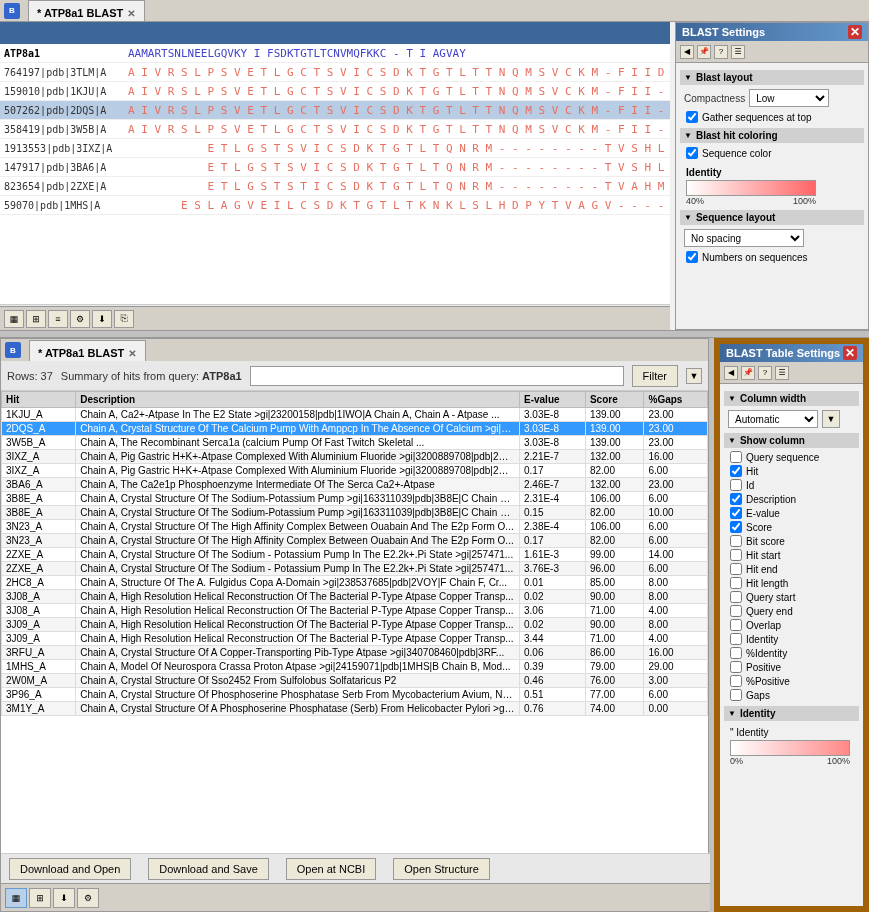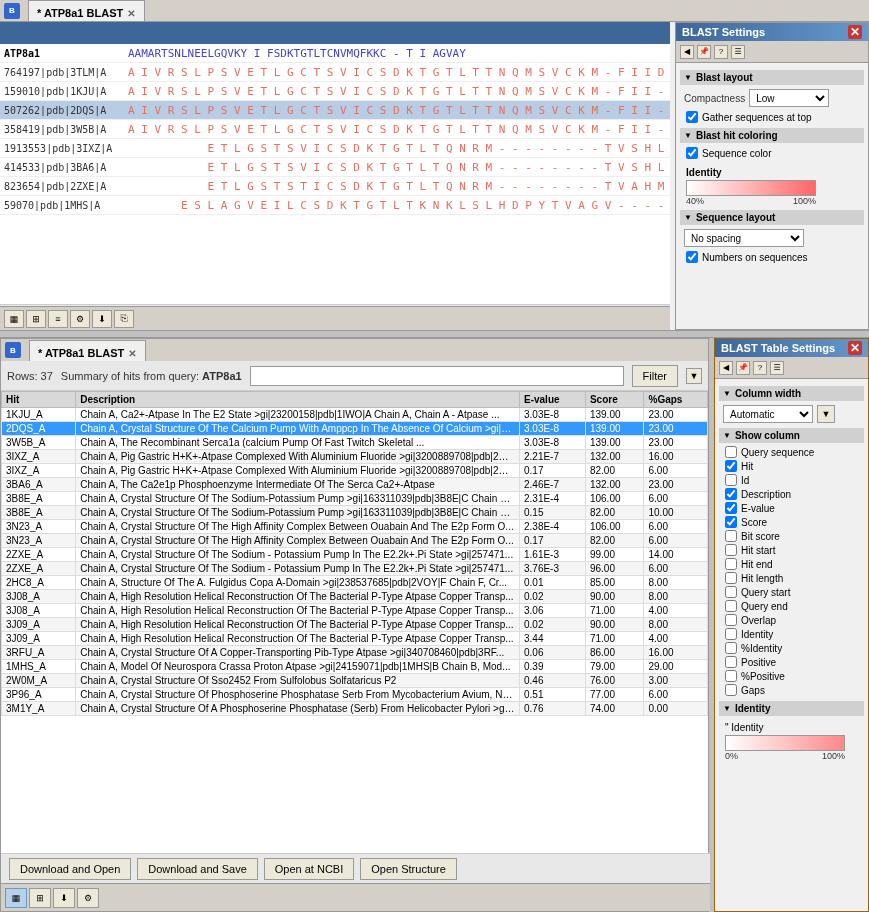--- a/index.html
+++ b/index.html
@@ -326,21 +326,21 @@
     
     .table-bottom-toolbar {
       position: absolute;
       bottom: 28px; left: 0;
       width: 709px;
       height: 30px;
       background: #e8e8e8;
       display: flex;
       align-items: center;
       padding: 4px 8px;
-      gap: 6px;
+      gap: 17px;
       border-top: 1px solid #ccc;
     }
     .action-btn {
       height: 22px;
       padding: 0 10px;
       background: #ece9d8;
       border: 1px solid #999;
       font-size: 11px;
       cursor: pointer;
       white-space: nowrap;
@@ -371,21 +371,21 @@
       border-color: #6699cc;
     }
 
     
     .table-settings-panel {
       position: absolute;
       top: 338px; left: 714px;
       width: 155px;
       height: 574px;
       background: #f0f0f0;
-      border: 1px solid #a16207;
+      border: 6px solid #a16207;
     }
     .table-settings-header {
       background: linear-gradient(to right, #3d6699, #6699cc);
       color: white;
       font-size: 11px;
       font-weight: bold;
       padding: 2px 6px;
       display: flex;
       align-items: center;
       justify-content: space-between;
@@ -513,21 +513,21 @@
       </div>
       <div class="seq-row">
         <span class="seq-label">358419|pdb|3W5B|A</span>
         <span class="seq-content salmon">A I V R S L P S V E T L G C T S V I C S D K T G T L T T N Q M S V C K M - F I I - - - -</span>
       </div>
       <div class="seq-row">
         <span class="seq-label">1913553|pdb|3IXZ|A</span>
         <span class="seq-content salmon">&nbsp;&nbsp;&nbsp;&nbsp;&nbsp;&nbsp;&nbsp;&nbsp;&nbsp;&nbsp;&nbsp;&nbsp;E T L G S T S V I C S D K T G T L T Q N R M - - - - - - - - T V S H L W F</span>
       </div>
       <div class="seq-row">
-        <span class="seq-label">414533|pdb|3BA6|A</span>
+        <span class="seq-label">147917|pdb|3BA6|A</span>
         <span class="seq-content salmon">&nbsp;&nbsp;&nbsp;&nbsp;&nbsp;&nbsp;&nbsp;&nbsp;&nbsp;&nbsp;&nbsp;&nbsp;E T L G S T S V I C S D K T G T L T Q N R M - - - - - - - - T V S H L W F</span>
       </div>
       <div class="seq-row">
         <span class="seq-label">823654|pdb|2ZXE|A</span>
         <span class="seq-content salmon">&nbsp;&nbsp;&nbsp;&nbsp;&nbsp;&nbsp;&nbsp;&nbsp;&nbsp;&nbsp;&nbsp;&nbsp;E T L G S T S T I C S D K T G T L T Q N R M - - - - - - - - T V A H M W F</span>
       </div>
       <div class="seq-row">
         <span class="seq-label">59070|pdb|1MHS|A</span>
         <span class="seq-content salmon">&nbsp;&nbsp;&nbsp;&nbsp;&nbsp;&nbsp;&nbsp;&nbsp;E S L A G V E I L C S D K T G T L T K N K L S L H D P Y T V A G V - - - -</span>
       </div>

